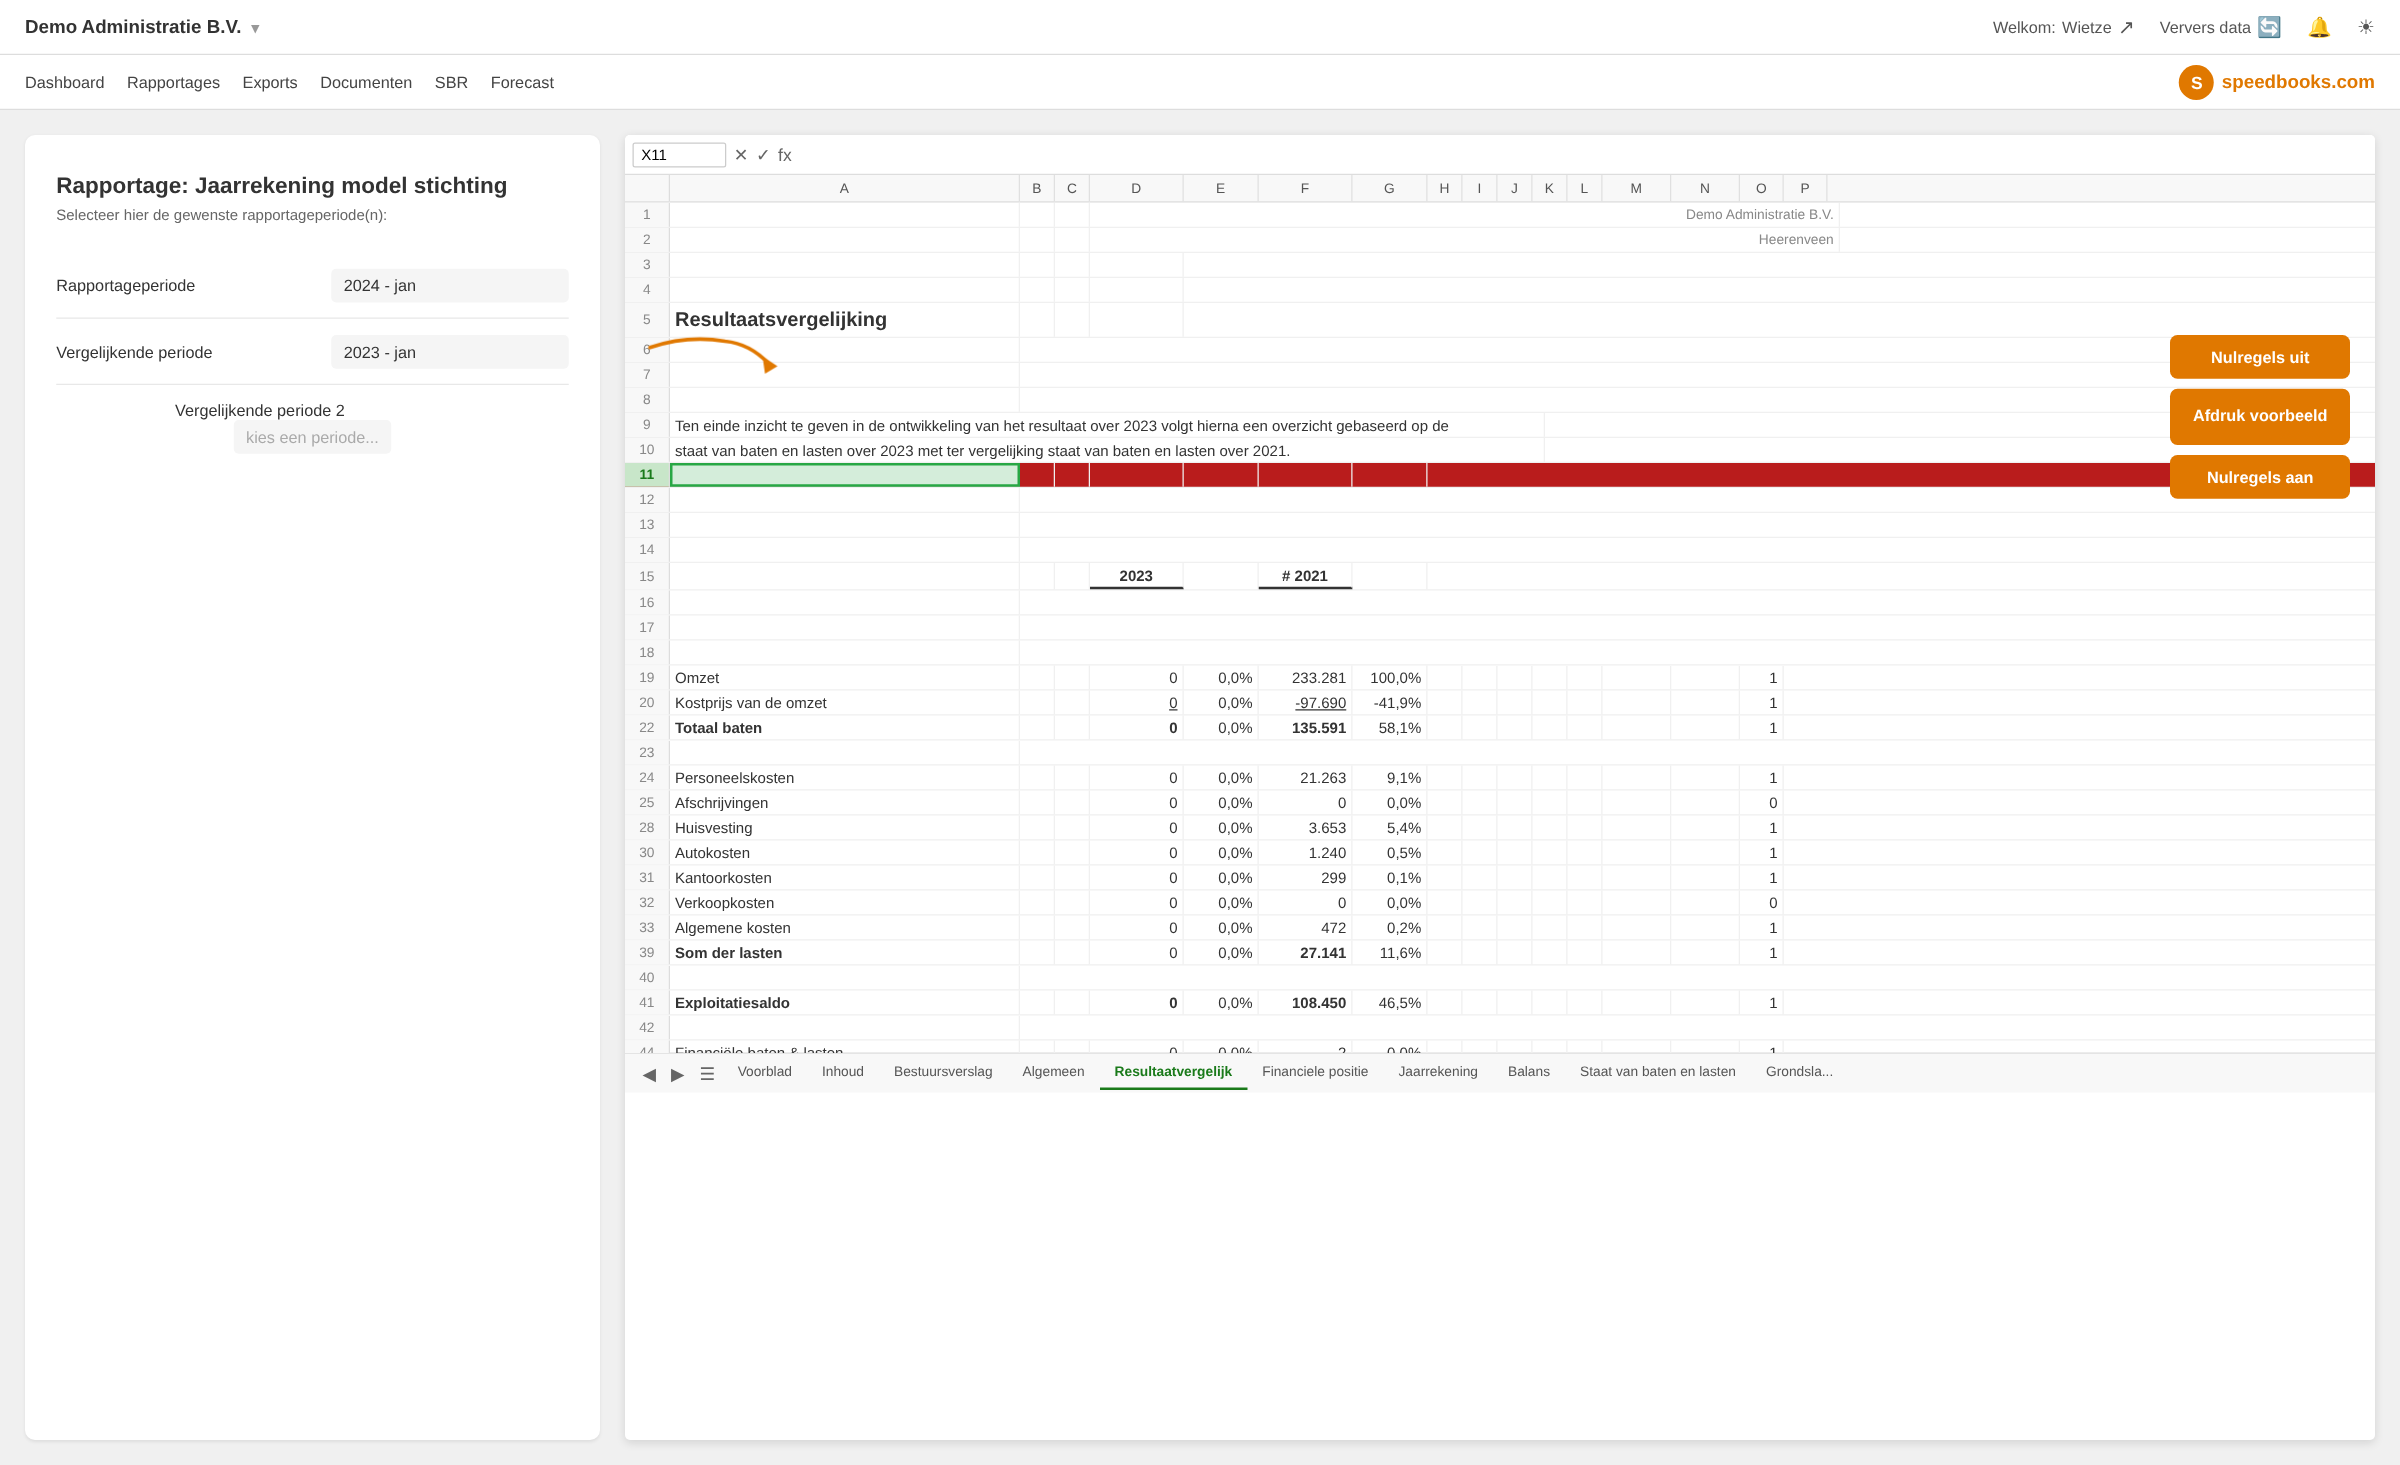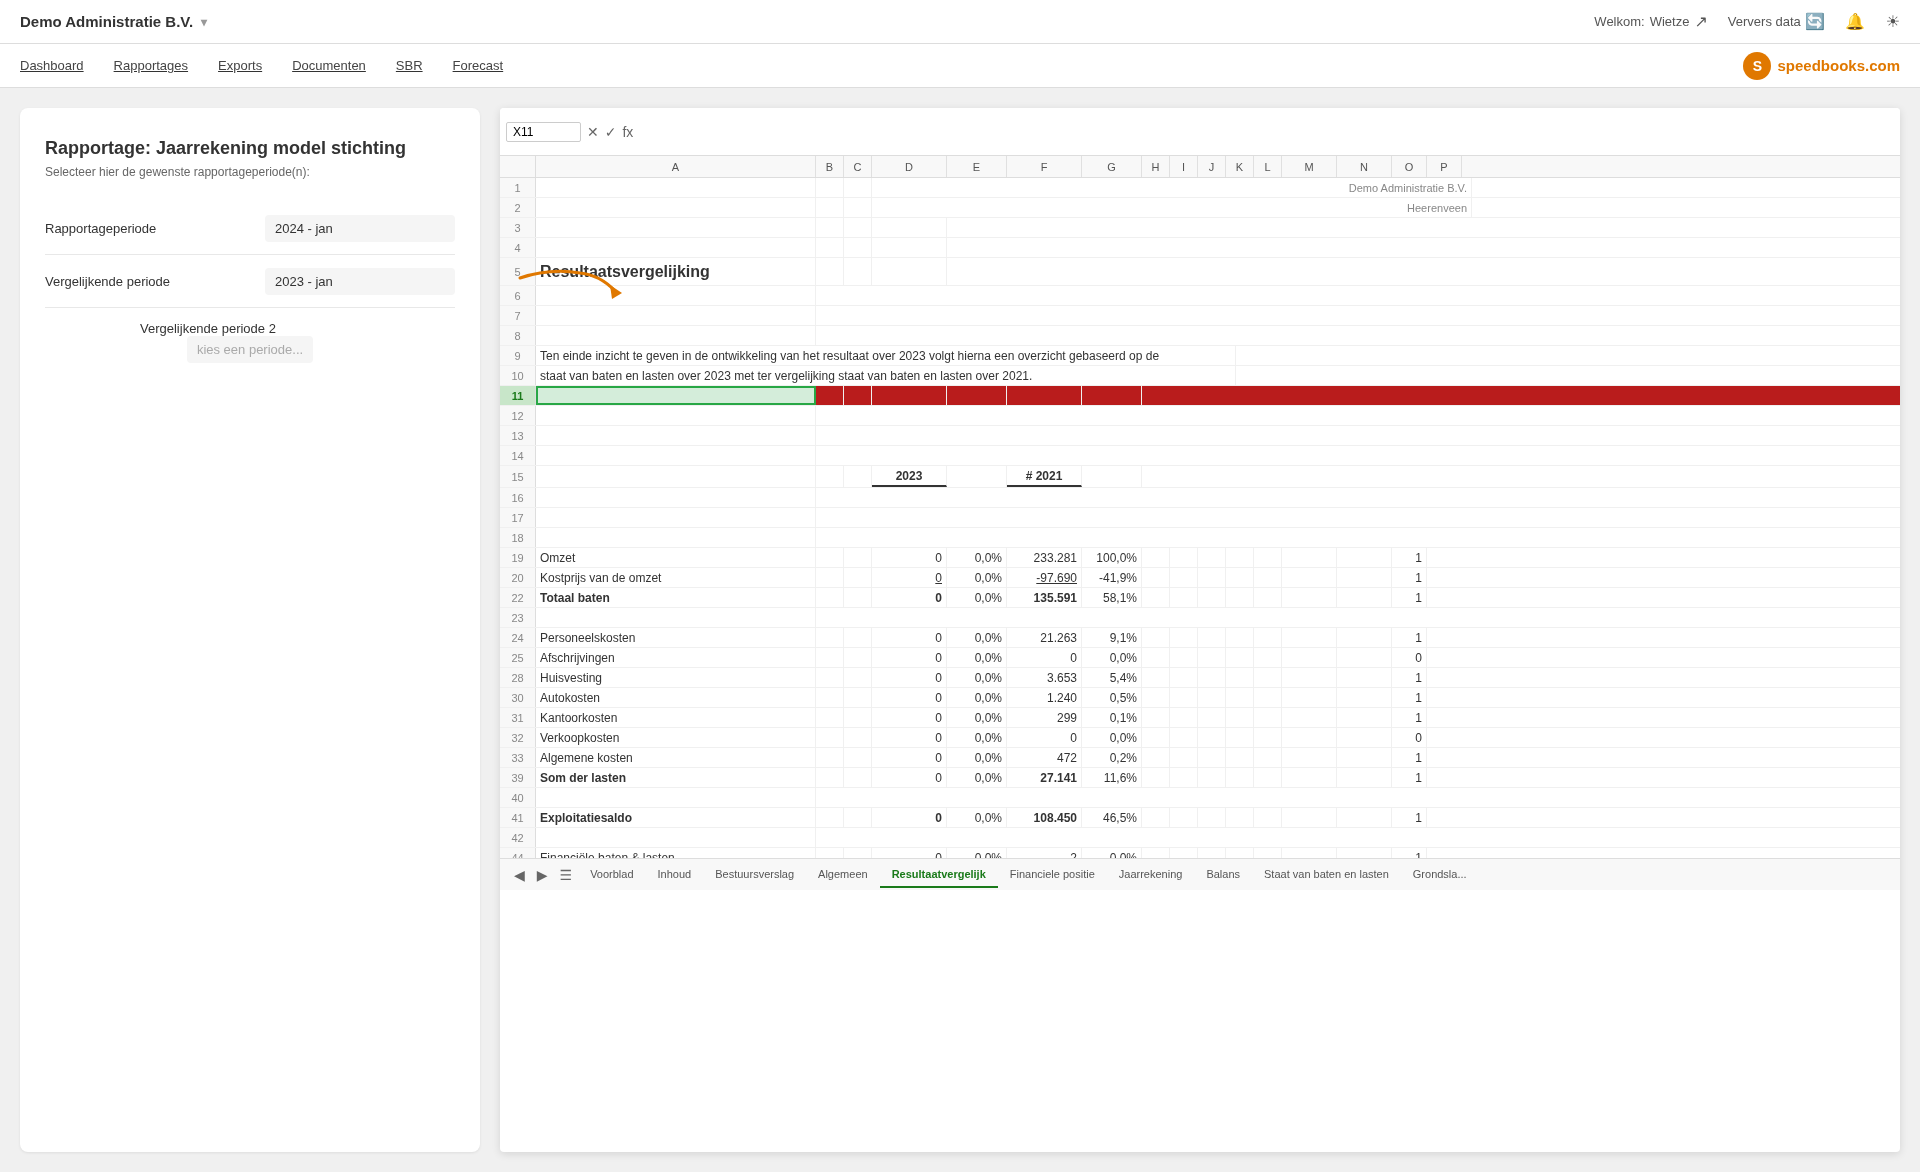--- a/index.html
+++ b/index.html
@@ -25,21 +25,21 @@
     
     .nav-bar {
       background: #fff;
       height: 44px;
       display: flex;
       align-items: center;
       padding: 0 20px;
       border-bottom: 1px solid #ddd;
       justify-content: space-between;
     }
-    .nav-links { display: flex; align-items: flex-end; gap: 30px; text-decoration: underline; }
+    .nav-links { display: flex; align-items: flex-end; gap: 18px; }
     .nav-link {
       font-size: 13px;
       color: #444;
       cursor: pointer;
       padding: 4px 0;
       text-decoration: none;
     }
     .nav-logo { display: flex; align-items: center; gap: 6px; font-size: 15px; font-weight: bold; color: #e07800; }
     .nav-logo .logo-s {
       width: 28px; height: 28px; background: #e07800; border-radius: 50%;
@@ -94,21 +94,21 @@
       overflow: hidden;
       position: relative;
     }
 
     
     .formula-bar {
       display: flex;
       align-items: center;
       border-bottom: 1px solid #ddd;
       background: #fff;
-      height: 48px;
+      height: 32px;
       padding: 0 6px;
       gap: 6px;
     }
     .cell-ref-box {
       width: 75px;
       border: 1px solid #ccc;
       border-radius: 2px;
       padding: 2px 6px;
       font-size: 12px;
       background: #fff;
@@ -699,20 +699,27 @@
           <div class="cell col-j"></div>
           <div class="cell col-k"></div>
           <div class="cell col-l"></div>
           <div class="cell col-m"></div>
           <div class="cell col-n"></div>
         <div class="cell col-o right">1</div>
       </div>
 
     </div>
 
+    <div class="action-buttons">
+      <button class="btn-orange">Nulregels uit</button>
+      <button class="btn-orange" style="padding:14px 18px; line-height:1.3;">
+        <span>Afdruk voorbeeld</span>
+      </button>
+      <button class="btn-orange">Nulregels aan</button>
+    </div>
 
     <div class="sheet-tabs">
       <button class="tab-nav-btn">◀</button>
       <button class="tab-nav-btn">▶</button>
       <button class="tab-nav-btn">☰</button>
       <div class="sheet-tab">Voorblad</div>
       <div class="sheet-tab">Inhoud</div>
       <div class="sheet-tab">Bestuursverslag</div>
       <div class="sheet-tab">Algemeen</div>
       <div class="sheet-tab active">Resultaatvergelijk</div>

